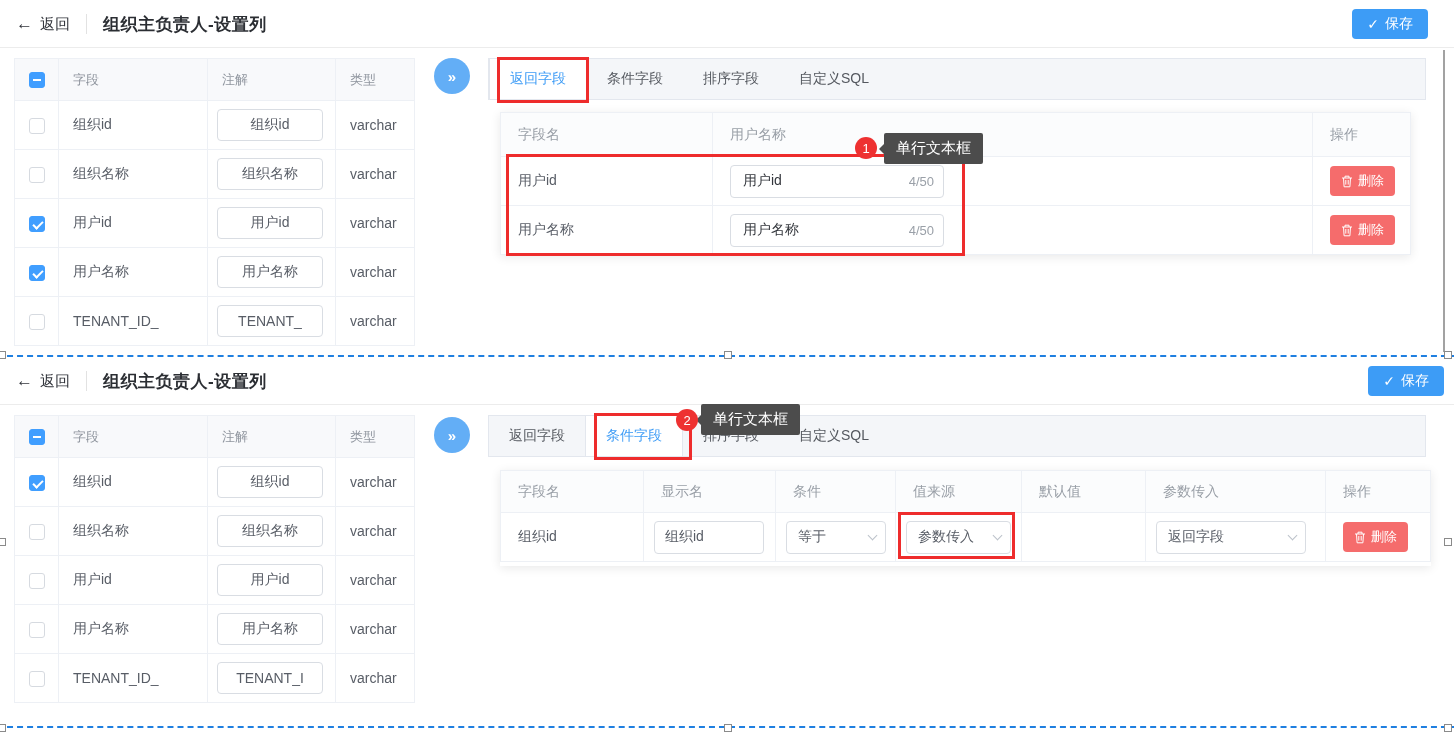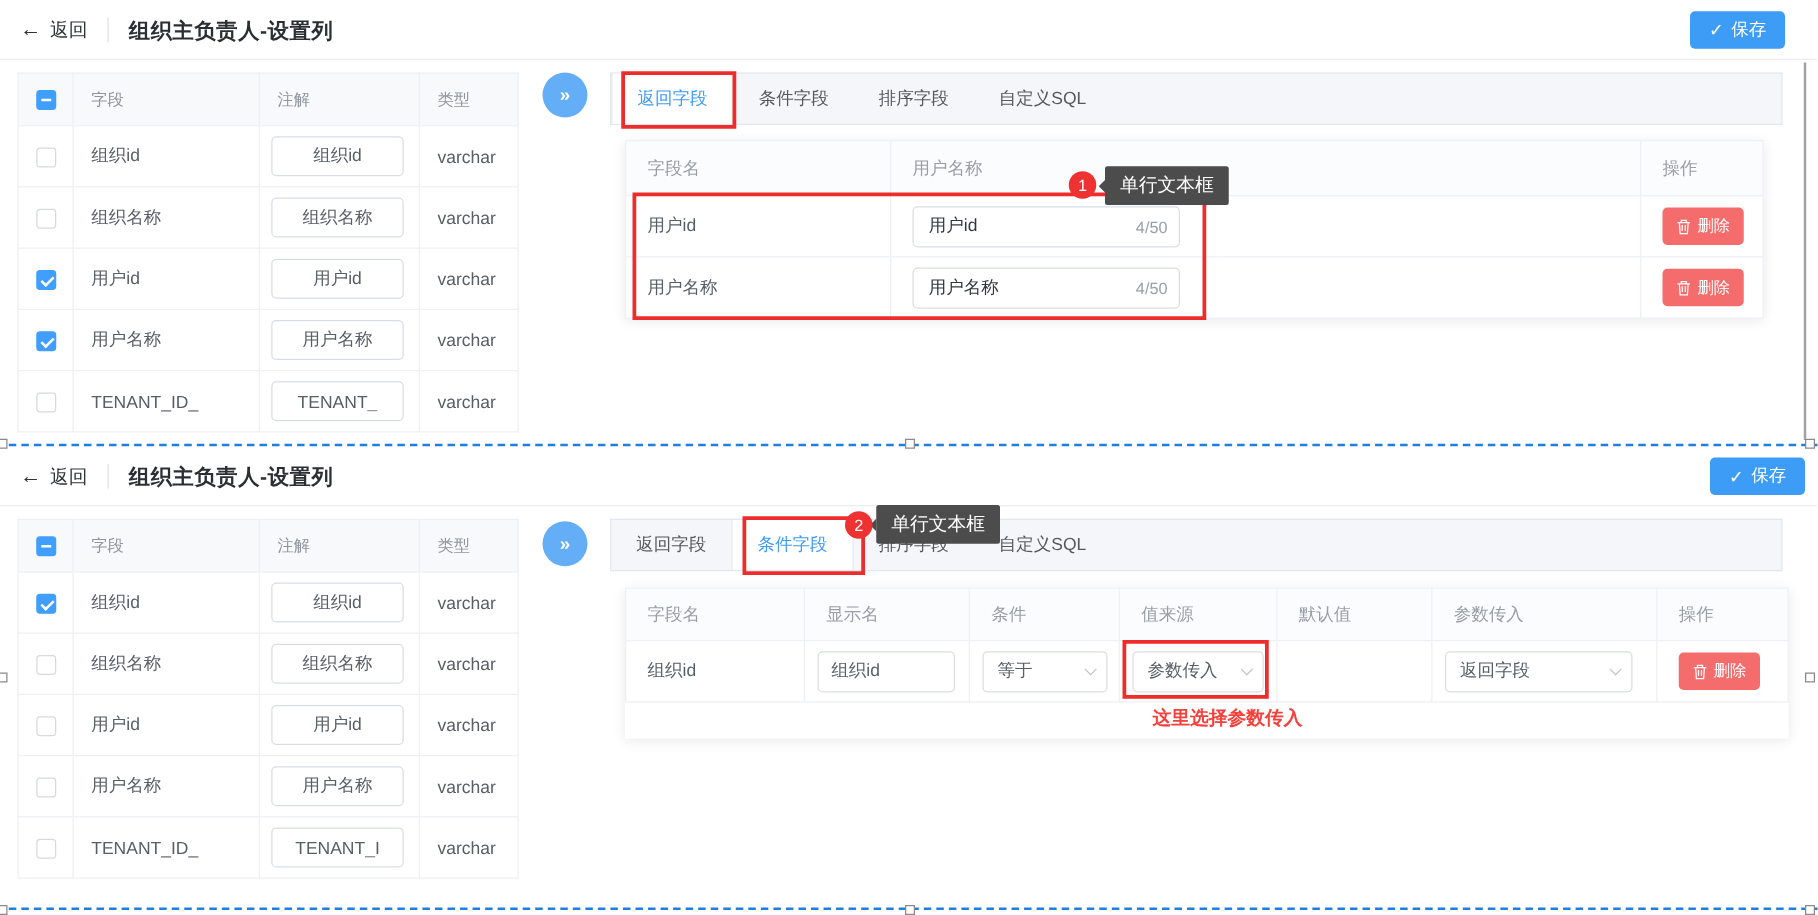--- a/index.html
+++ b/index.html
@@ -345,21 +345,20 @@
         <td>
           <button class="del-btn">
             <svg width="12" height="13" viewBox="0 0 12 13">
                   <path d="M1 3h10M4 3V1.2h4V3M2.5 3l.6 8.8h5.8L9.5 3M4.8 5v4.6M7.2 5v4.6" stroke="#fff" stroke-width="1" fill="none"></path>
                 </svg>
             <span>删除</span>
           </button></td>
       </tr>
     </tbody>
       </table>
-    <div class="note">这里选择参数传入</div>
   </div>
 
   <div class="redbox" style="left:898px;top:155px;width:117px;height:47px;"></div>
 </div>
 
 <div class="marquee"></div>
 <div class="handle" style="left:-2px;top:351px;"></div>
 <div class="handle" style="left:724px;top:351px;"></div>
 <div class="handle" style="left:1444px;top:351px;"></div>
 <div class="handle" style="left:-2px;top:538px;"></div>

